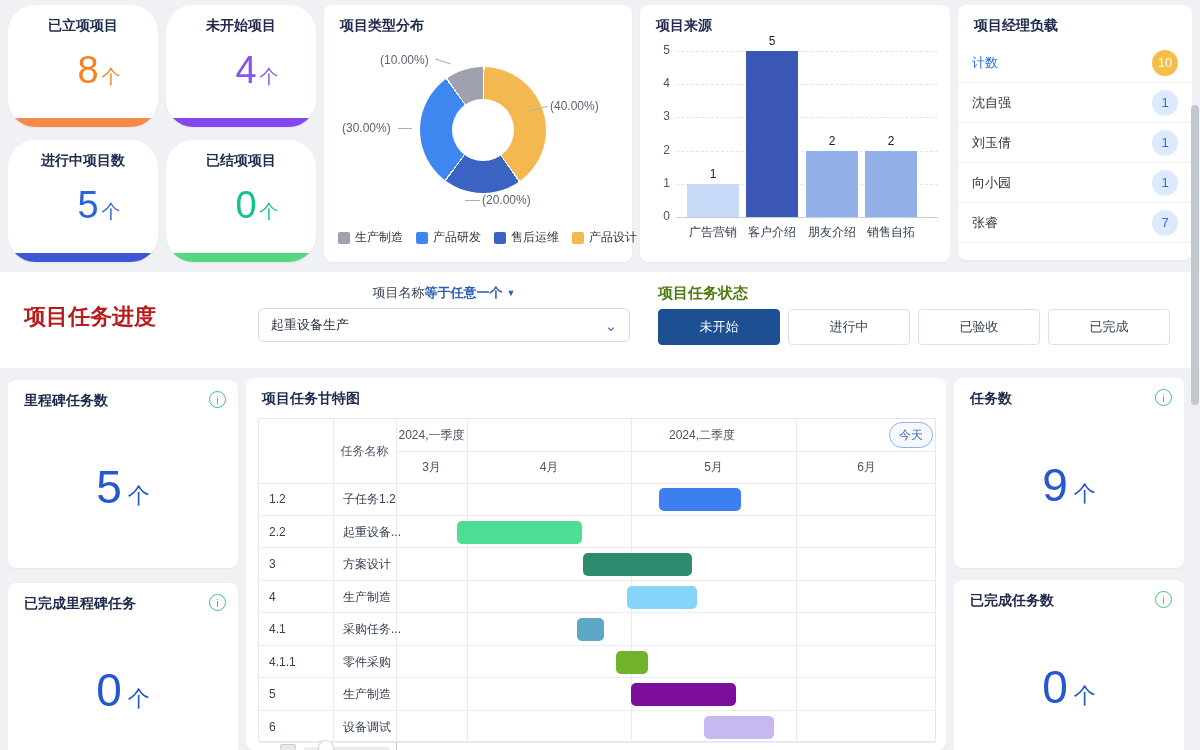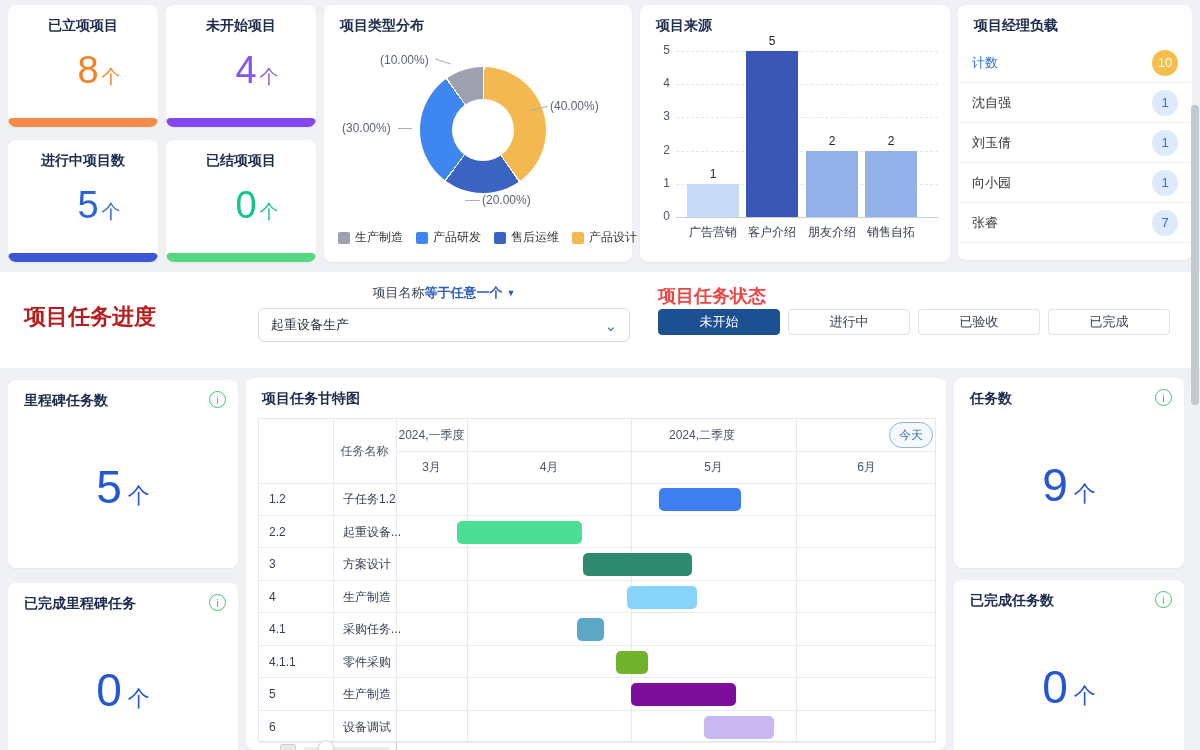--- a/index.html
+++ b/index.html
@@ -3,21 +3,21 @@
 <meta charset="utf-8">
 <style>
   * { margin:0; padding:0; box-sizing:border-box; }
   html,body { width:1200px; height:750px; overflow:hidden; }
   body { font-family:"Liberation Sans","DejaVu Sans",sans-serif; background:#EFF1F5; position:relative; }
   #app { position:absolute; inset:0; }
   .card { position:absolute; background:#fff; border-radius:8px; box-shadow:0 1px 2px rgba(16,24,40,.05); }
   .card-title { position:absolute; left:16px; top:12px; font-size:14px; font-weight:700; color:#202C4E; white-space:nowrap; }
 
   
-  .kpi { width:150px; height:122px; overflow:hidden; }
+  .kpi { width:150px; height:122px; overflow:hidden;border-radius:27px; }
   #kpi0{left:8px;top:5px} #kpi1{left:166px;top:5px} #kpi2{left:8px;top:140px} #kpi3{left:166px;top:140px}
   .kpi-t { position:absolute; left:0; right:0; top:12px; text-align:center; font-size:14px; font-weight:700; color:#202C4E; }
   .kpi-v { position:absolute; left:0; right:0; top:44px; text-align:center; font-size:38px; font-weight:500;padding-left:32px; }
   .kpi-u { font-size:19px; margin-left:3px; }
   .kpi-accent { position:absolute; left:0; right:0; bottom:0; height:9px; border-radius:8px; }
 
   
   #donut-card { left:324px; top:5px; width:308px; height:257px; }
   .donut-ring { position:absolute; left:96px; top:62px; width:126px; height:126px; border-radius:50%; }
   .donut-ring::after { content:""; position:absolute; inset:32px; background:#fff; border-radius:50%; }
@@ -51,22 +51,22 @@
 
   
   #filter { position:absolute; left:0; top:272px; width:1200px; height:96px; background:#fff; }
   .f-title { position:absolute; left:24px; top:30px; font-size:22px; font-weight:800; color:#b91c1c; }
   .f-g1-head { position:absolute; left:258px; top:12px; width:372px; display:flex; justify-content:center; align-items:center; font-size:13px; }
   .f-label { color:#3A4454; }
   .f-link { color:#2A5CB8; font-weight:600; cursor:pointer; display:flex; align-items:center; gap:4px; }
   .f-caret { font-size:9px; }
   .f-select { position:absolute; left:258px; top:36px; width:372px; height:34px; border:1px solid #D6DAE1; border-radius:6px; background:#fff; display:flex; align-items:center; justify-content:space-between; padding:0 12px; font-size:13px; color:#1F2937; cursor:pointer; }
   .f-chevron { color:#4A6FA5; font-size:15px; line-height:1; }
-  .f-g2-label { position:absolute; left:658px; top:12px; font-size:18px; font-weight:600; color:#ef4444; }
-  .f-btn { position:absolute; top:37px; width:122px; height:26px; border-radius:4px; font-size:13px; display:flex; align-items:center; justify-content:center; background:#fff; border:1px solid #DDE0E5; color:#3A4454; cursor:pointer; }
+  .f-g2-label { position:absolute; left:658px; top:12px; font-size:15px; font-weight:600; color:#4d7c0f; }
+  .f-btn { position:absolute; top:37px; width:122px; height:36px; border-radius:4px; font-size:13px; display:flex; align-items:center; justify-content:center; background:#fff; border:1px solid #DDE0E5; color:#3A4454; cursor:pointer; }
   .f-btn0{left:658px}.f-btn1{left:788px}.f-btn2{left:918px}.f-btn3{left:1048px}
   .f-btn.sel { background:#1D4F93; border-color:#1D4F93; color:#fff; }
 
   
   .stat { width:230px; }
   #stat0{left:8px;top:380px;height:188px} #stat1{left:8px;top:583px;height:190px}
   #stat2{left:954px;top:378px;height:190px} #stat3{left:954px;top:580px;height:190px}
   .info { position:absolute; right:12px; top:11px; width:17px; height:17px; border:1.5px solid #3EC56B; border-radius:50%; color:#3EC56B; font-size:11px; display:flex; align-items:center; justify-content:center; cursor:pointer; }
   .stat-v { position:absolute; left:0; right:0; top:80px; text-align:center; font-size:46px; font-weight:500; color:#2457D0; }
   .stat-u { font-size:22px; margin-left:6px; }

